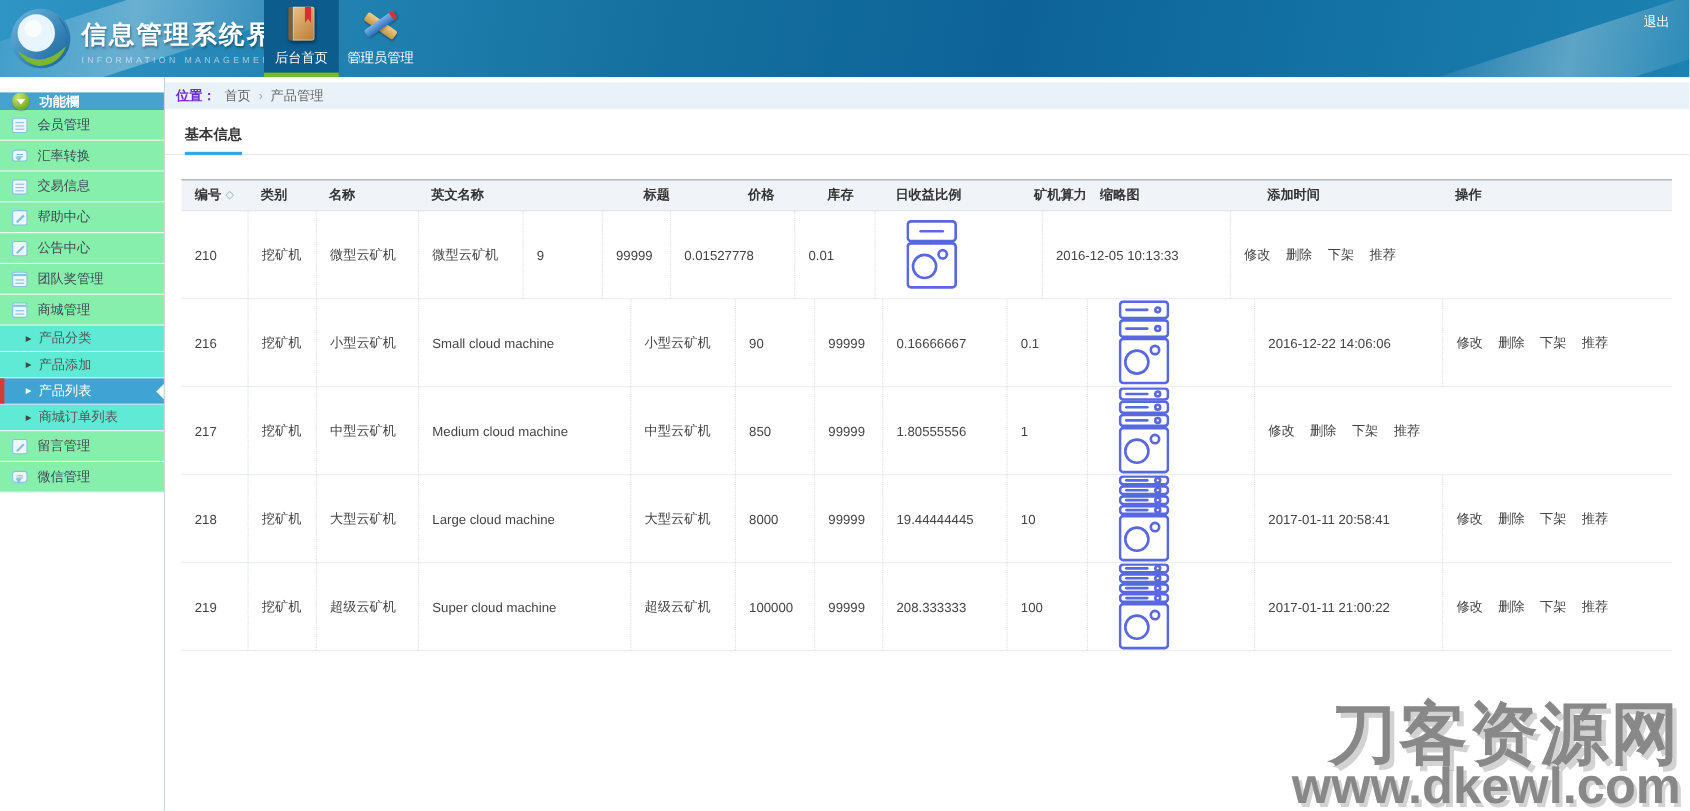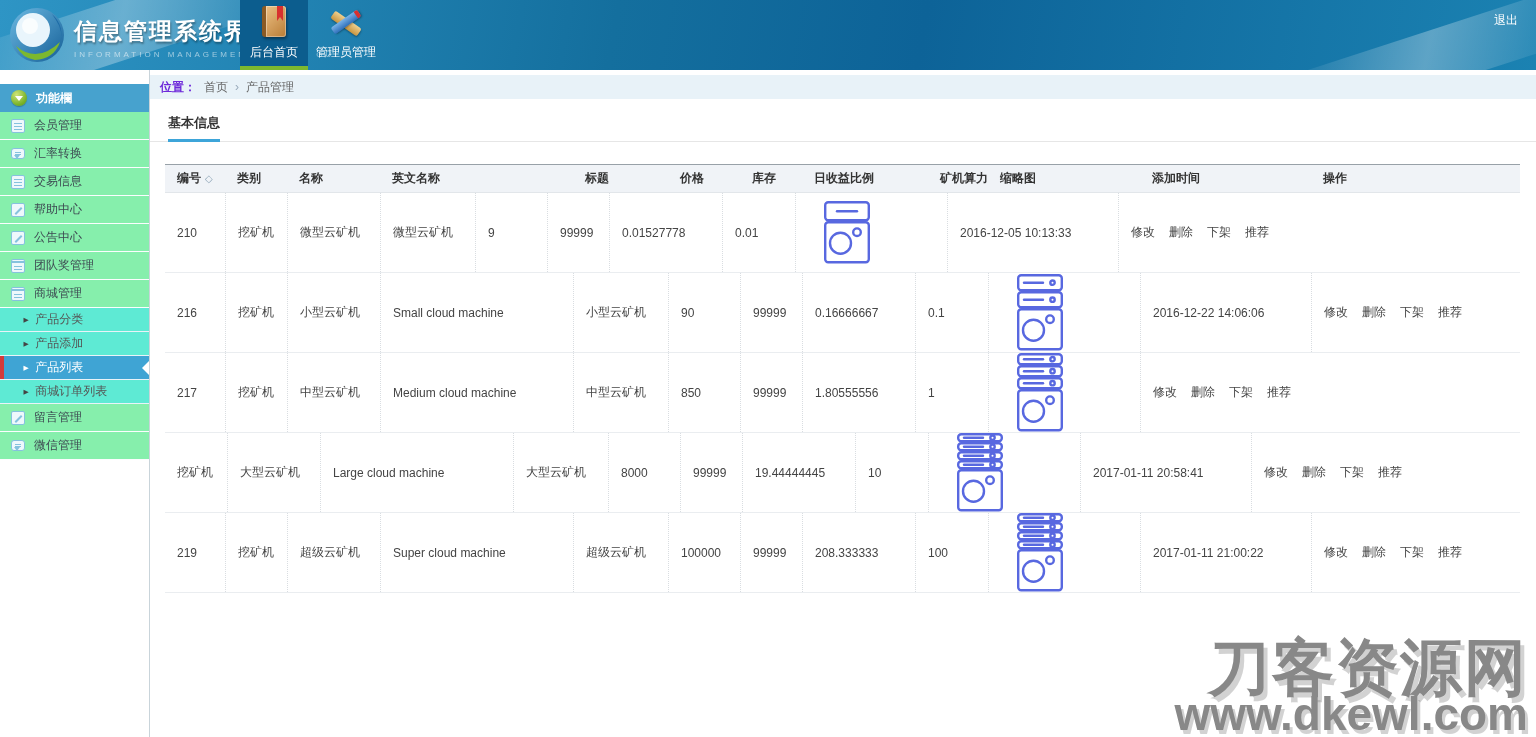--- a/index.html
+++ b/index.html
@@ -40,21 +40,21 @@
     background:linear-gradient(#7ab3e8,#2f6fba); transform:rotate(-35deg); border-radius:2px;
     box-shadow:1px 1px 2px rgba(0,0,0,.35), inset -26px 0 0 -22px #d8302f; }
   .logout { position:absolute; right:18px; top:12px; color:#fff; font-size:12px; cursor:pointer; text-decoration:none; }
 
   
   .main { display:flex; height:667px; }
   .sidebar { width:150px; flex:0 0 150px; background:#fff; border-right:1px solid #c9d4da; padding-top:14px; }
   .content { flex:1; position:relative; background:#fff; }
 
   
-  .side-header { height:28px; background:#47a2ce; color:#fff; font-size:12px; font-weight:bold;
+  .side-header { height:16px; background:#47a2ce; color:#fff; font-size:12px; font-weight:bold;
     display:flex; align-items:center; gap:9px; padding-left:11px; cursor:pointer; }
   .icn-chevcircle { width:16px; height:16px; border-radius:50%; flex:0 0 auto;
     background:radial-gradient(circle at 35% 28%,#cfe477,#7ab32a 65%,#5d9417); position:relative;
     box-shadow:0 1px 1px rgba(0,0,0,.25); }
   .icn-chevcircle::after { content:""; position:absolute; left:4px; top:6px;
     border:4px solid transparent; border-top:5px solid #fff; }
   .side-item { height:28px; background:#86efac; border-bottom:1px solid #fbfdfe;
     display:flex; align-items:center; gap:9px; padding-left:11px; font-size:12px; color:#3d4a52; cursor:pointer; }
   .sub-item { height:24px; background:#5eead4; border-bottom:1px solid #e9f3f8; position:relative;
     display:flex; align-items:center; padding-left:23px; font-size:12px; color:#555; cursor:pointer; }
@@ -402,20 +402,23 @@
               </svg>
             </div>
             <div class="td" style="flex:1;">
               <a class="act">修改</a>
               <a class="act">删除</a>
               <a class="act">下架</a>
               <a class="act">推荐</a>
             </div>
           </div>
           <div class="tr">
+            <div class="td" style="width:60px;flex:0 0 60px;">
+              <span>218</span>
+            </div>
             <div class="td" style="width:62px;flex:0 0 62px;">
               <span>挖矿机</span>
             </div>
             <div class="td" style="width:93px;flex:0 0 93px;">
               <span>大型云矿机</span>
             </div>
             <div class="td" style="width:193px;flex:0 0 193px;">
               <span>Large cloud machine</span>
             </div>
             <div class="td" style="width:95px;flex:0 0 95px;">

